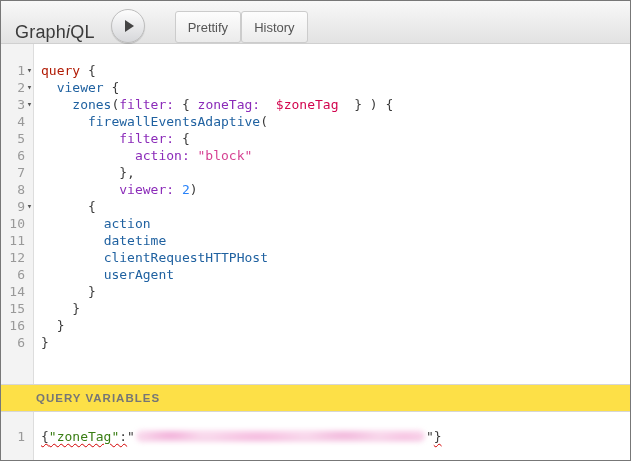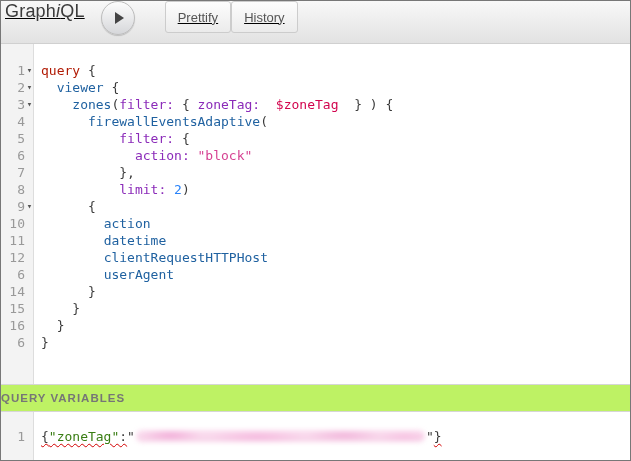--- a/index.html
+++ b/index.html
@@ -12,23 +12,22 @@
     background: #fff;
     display: flex; flex-direction: column;
     overflow: hidden;
   }
 
   
   .topbar {
     height: 43px; flex: 0 0 43px;
     background: linear-gradient(#f8f8f8, #e2e2e2);
     border-bottom: 1px solid #d0d0d0;
-    display: flex; align-items: flex-start;
-    padding-left: 4px;
-    text-decoration: underline;
+    display: flex; align-items: flex-end;
+    padding-left: 14px;
   }
   .logo { font-size: 18px; color: #3b3b3b; letter-spacing: 0.2px; }
   .logo em { font-style: italic; }
   .execute-btn {
     width: 34px; height: 34px; margin-left: 16px;
     border-radius: 50%;
     border: 1px solid #bdbdbd;
     background: linear-gradient(#fdfdfd, #d6d7da);
     box-shadow: 0 1px 1px rgba(0,0,0,0.18);
     display: flex; align-items: center; justify-content: center;
@@ -100,24 +99,25 @@
       radial-gradient(ellipse 70px 9px at 42% 55%, rgba(244,175,218,.8), transparent 70%),
       radial-gradient(ellipse 55px 8px at 72% 45%, rgba(238,168,212,.8), transparent 70%),
       radial-gradient(ellipse 40px 8px at 93% 55%, rgba(246,190,224,.9), transparent 70%),
       linear-gradient(#fbdff0, #f7d2e8);
     filter: blur(2.5px);
   }
 
   
   .vars-title {
     flex: 0 0 28px;
-    background: #bef264;
+    background: #fde047;
     border-top: 1px solid #d6d6d6;
     border-bottom: 1px solid #d6d6d6;
     display: flex; align-items: center;
+    padding-left: 35px;
     cursor: row-resize;
   }
   .vars-title span {
     font-size: 11.5px; font-weight: bold; color: #767676;
     letter-spacing: 1px; text-transform: uppercase;
   }
 </style>
 </head>
 <body>
 
@@ -137,21 +137,21 @@
   <div class="editor query-editor">
     <div class="gutter-bg"></div>
     <div id="query-lines">
         <div class="cm-row"><span class="ln">1</span><span class="fold">▾</span><span class="code"><span class="tk-kw">query</span><span class="tk-p"> {</span></span></div>
         <div class="cm-row"><span class="ln">2</span><span class="fold">▾</span><span class="code"><span class="tk-ws">  </span><span class="tk-prop">viewer</span><span class="tk-p"> {</span></span></div>
         <div class="cm-row"><span class="ln">3</span><span class="fold">▾</span><span class="code"><span class="tk-ws">    </span><span class="tk-prop">zones</span><span class="tk-p">(</span><span class="tk-attr">filter:</span><span class="tk-ws"> </span><span class="tk-p">{</span><span class="tk-ws"> </span><span class="tk-attr">zoneTag:</span><span class="tk-ws">  </span><span class="tk-def">$zoneTag</span><span class="tk-ws">  </span><span class="tk-p">} ) {</span></span></div>
         <div class="cm-row"><span class="ln">4</span><span class="fold"></span><span class="code"><span class="tk-ws">      </span><span class="tk-prop">firewallEventsAdaptive</span><span class="tk-p">(</span></span></div>
         <div class="cm-row"><span class="ln">5</span><span class="fold"></span><span class="code"><span class="tk-ws">          </span><span class="tk-attr">filter:</span><span class="tk-p"> {</span></span></div>
         <div class="cm-row"><span class="ln">6</span><span class="fold"></span><span class="code"><span class="tk-ws">            </span><span class="tk-attr">action:</span><span class="tk-ws"> </span><span class="tk-str">"block"</span></span></div>
         <div class="cm-row"><span class="ln">7</span><span class="fold"></span><span class="code"><span class="tk-ws">          </span><span class="tk-p">},</span></span></div>
-        <div class="cm-row"><span class="ln">8</span><span class="fold"></span><span class="code"><span class="tk-ws">          </span><span class="tk-attr">limit:</span><span class="tk-ws"> </span><span class="tk-num">2</span><span class="tk-p">)</span></span></div>
+        <div class="cm-row"><span class="ln">8</span><span class="fold"></span><span class="code"><span class="tk-ws">          </span><span class="tk-attr">viewer:</span><span class="tk-ws"> </span><span class="tk-num">2</span><span class="tk-p">)</span></span></div>
         <div class="cm-row"><span class="ln">9</span><span class="fold">▾</span><span class="code"><span class="tk-ws">      </span><span class="tk-p">{</span></span></div>
         <div class="cm-row"><span class="ln">10</span><span class="fold"></span><span class="code"><span class="tk-ws">        </span><span class="tk-prop">action</span></span></div>
         <div class="cm-row"><span class="ln">11</span><span class="fold"></span><span class="code"><span class="tk-ws">        </span><span class="tk-prop">datetime</span></span></div>
         <div class="cm-row"><span class="ln">12</span><span class="fold"></span><span class="code"><span class="tk-ws">        </span><span class="tk-prop">clientRequestHTTPHost</span></span></div>
         <div class="cm-row"><span class="ln">6</span><span class="fold"></span><span class="code"><span class="tk-ws">        </span><span class="tk-prop">userAgent</span></span></div>
         <div class="cm-row"><span class="ln">14</span><span class="fold"></span><span class="code"><span class="tk-ws">      </span><span class="tk-p">}</span></span></div>
         <div class="cm-row"><span class="ln">15</span><span class="fold"></span><span class="code"><span class="tk-ws">    </span><span class="tk-p">}</span></span></div>
         <div class="cm-row"><span class="ln">16</span><span class="fold"></span><span class="code"><span class="tk-ws">  </span><span class="tk-p">}</span></span></div>
         <div class="cm-row"><span class="ln">6</span><span class="fold"></span><span class="code"><span class="tk-p">}</span></span></div>
       </div>

